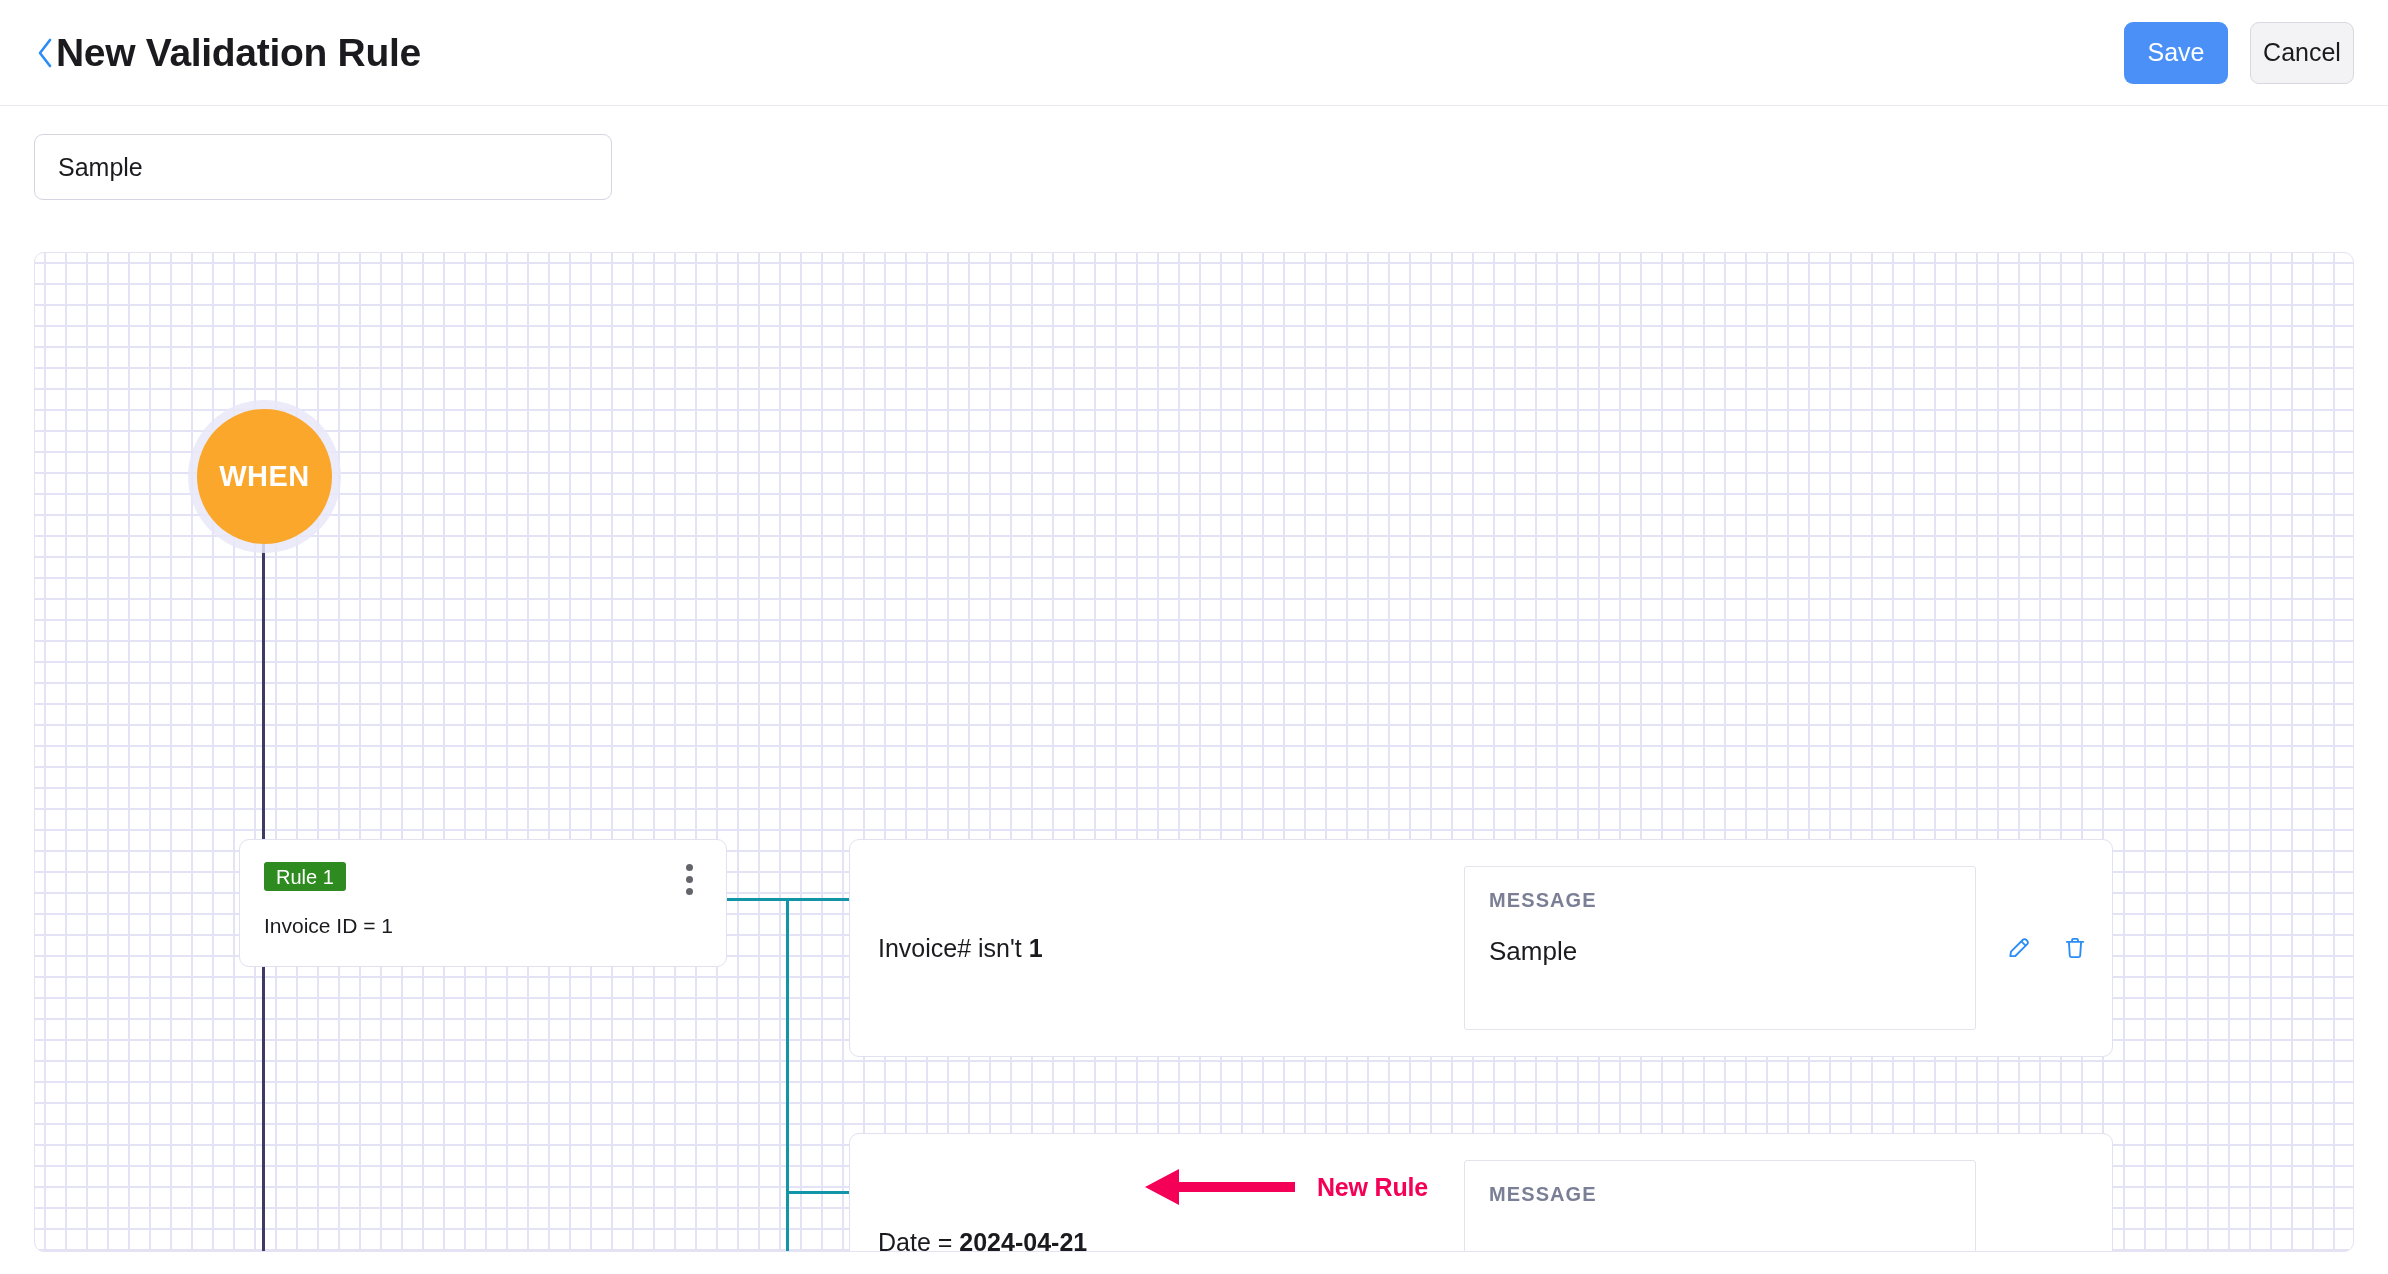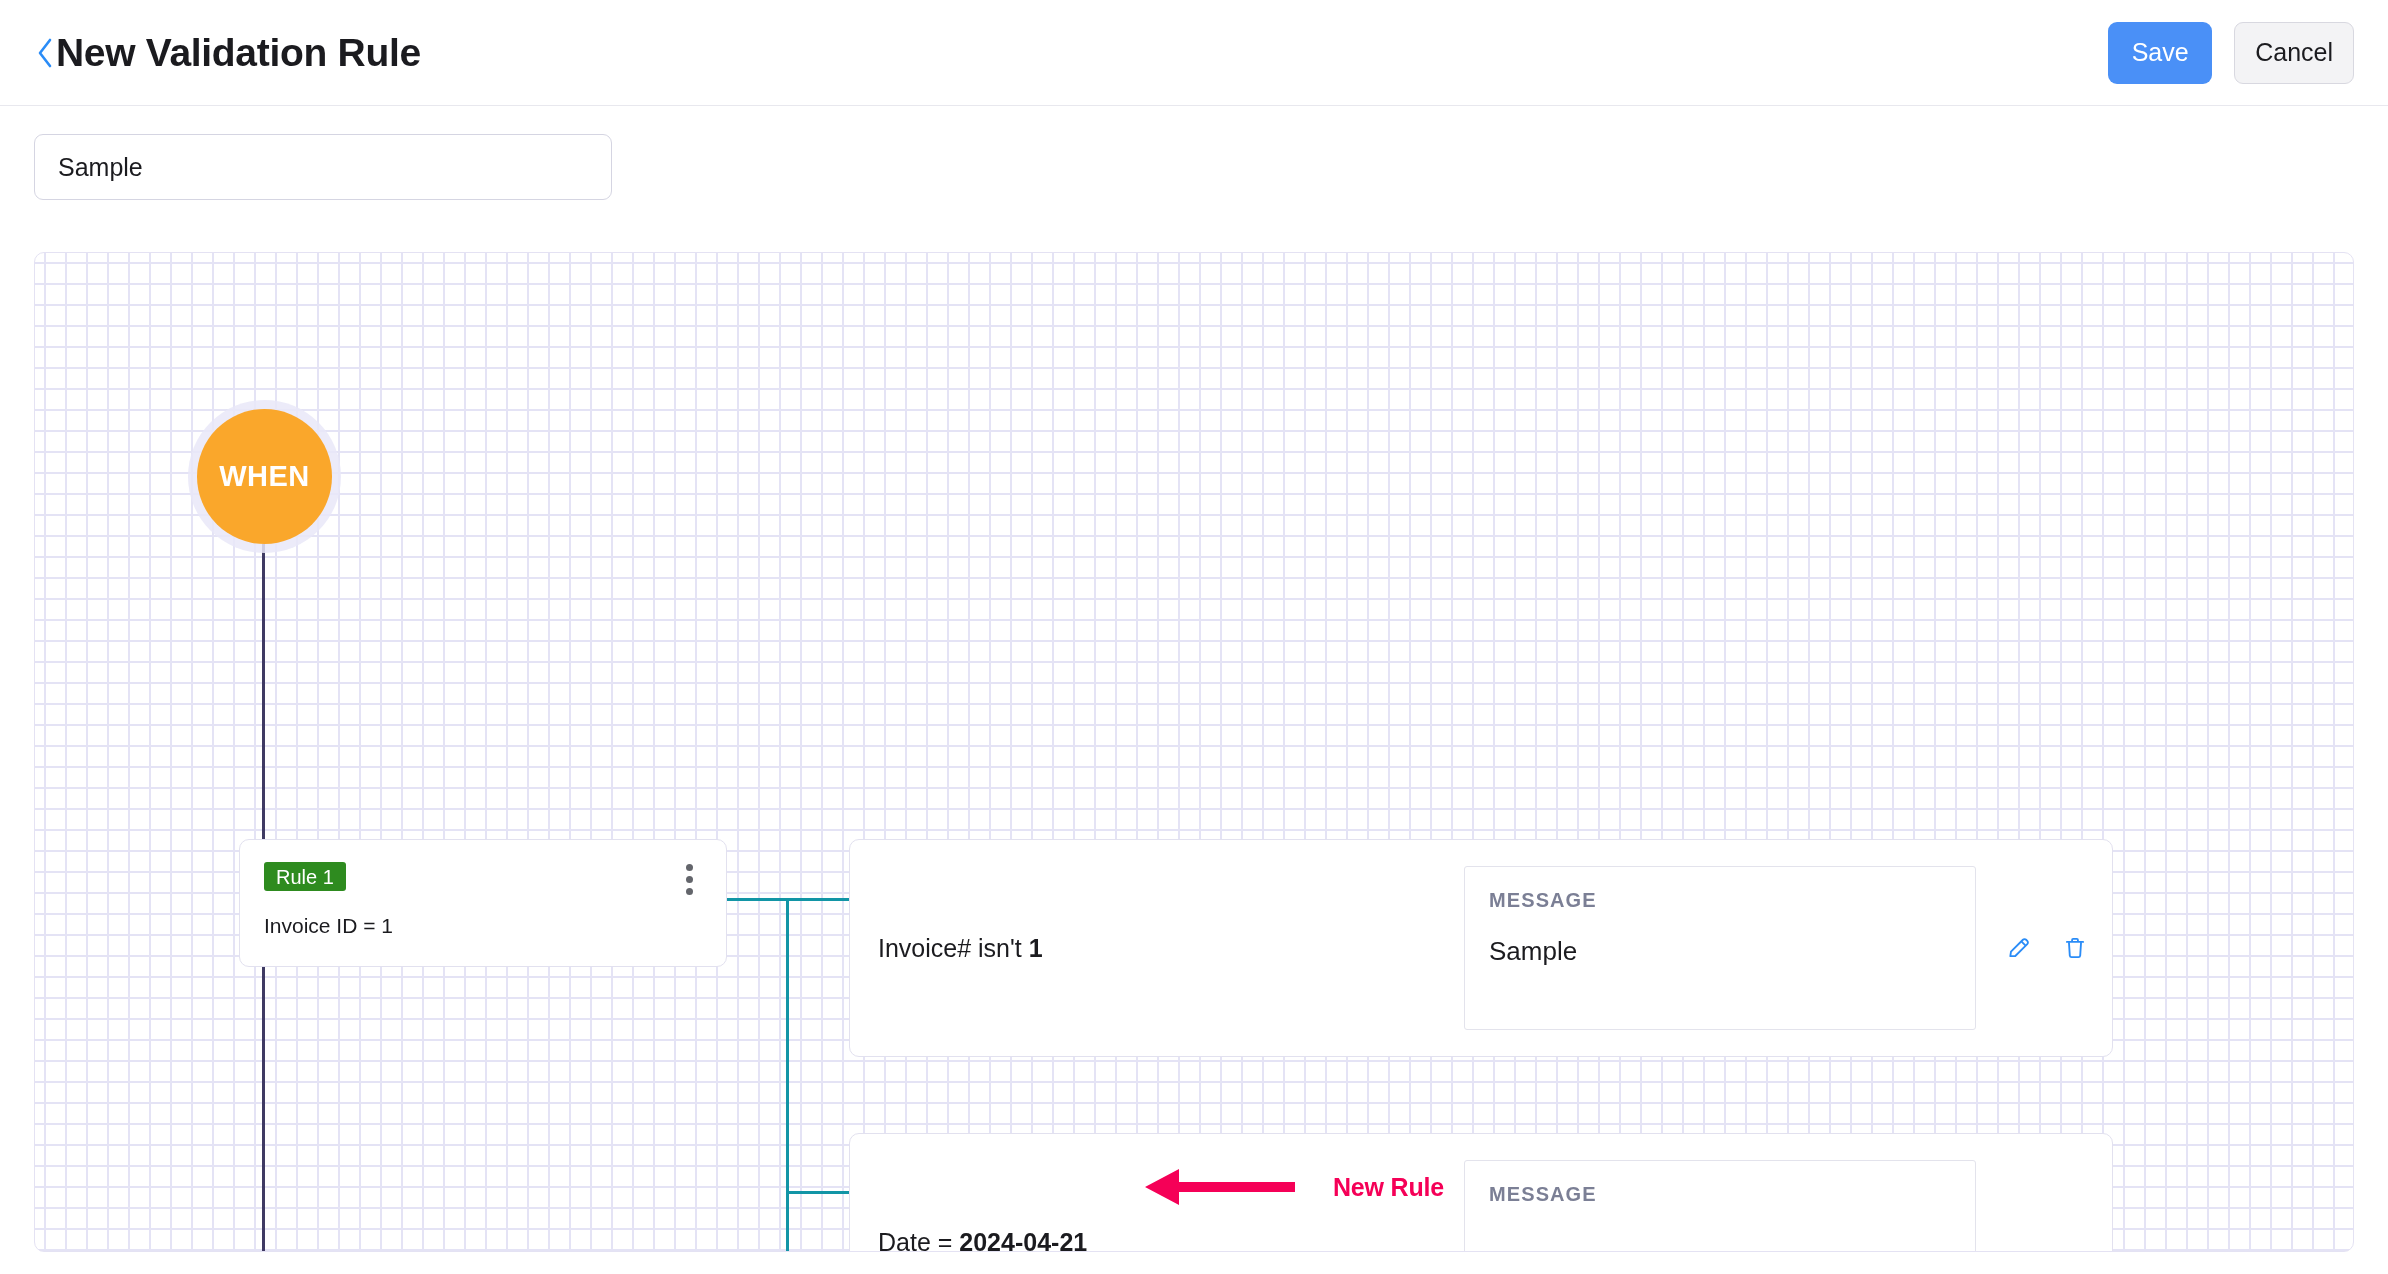--- a/index.html
+++ b/index.html
@@ -50,21 +50,21 @@
   }
   .btn {
     height: 62px;
     border-radius: 9px;
     font-size: 25px;
     display: flex;
     align-items: center;
     justify-content: center;
     cursor: pointer;
     border: 1px solid transparent;
-    padding: 0 20px;
+    padding: 0 12px;
     min-width: 104px;
   }
   .btn-save {
     background: #4a90f7;
     color: #ffffff;
   }
   .btn-cancel {
     background: #f3f3f5;
     color: #1b1b1f;
     border: 1px solid #d8d8e0;
@@ -260,21 +260,21 @@
   }
   .icon-btn svg { display: block; }
 
   
   .annotation {
     position: absolute;
     left: 1110px;
     top: 912px;
     display: flex;
     align-items: center;
-    gap: 16px;
+    gap: 0;
     pointer-events: none;
     justify-content: space-between;
   }
   .anno-arrow { display: block; }
   .anno-text {
     font-size: 25px;
     font-weight: bold;
     color: #f50057;
     margin-left: 22px;
     white-space: nowrap;

